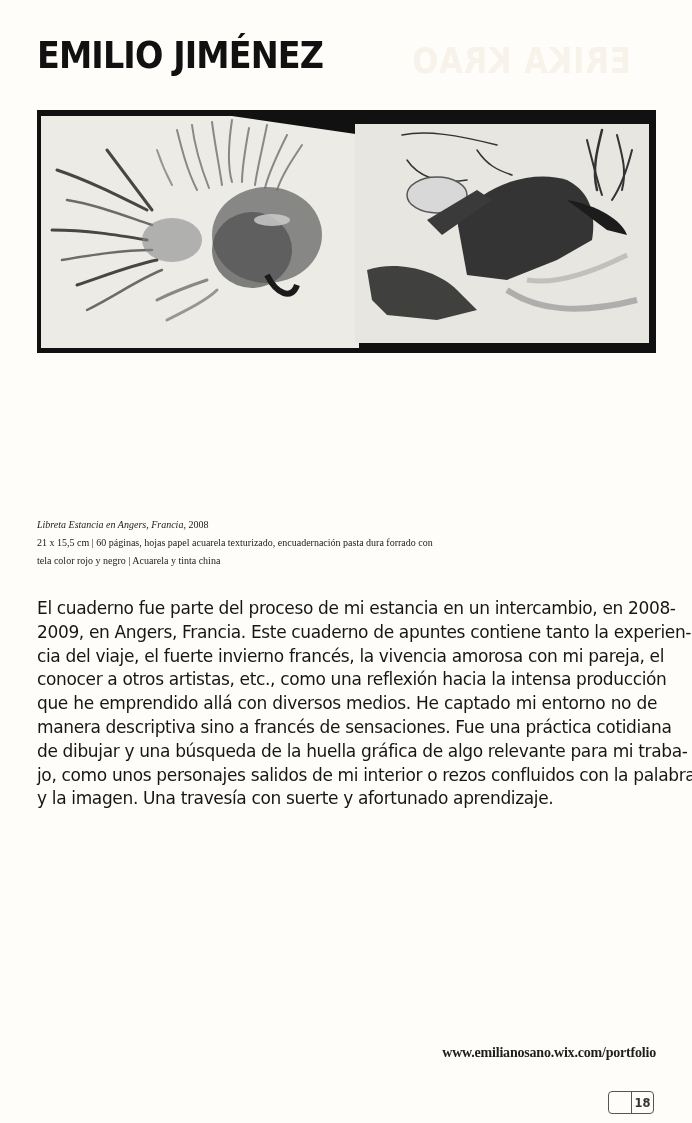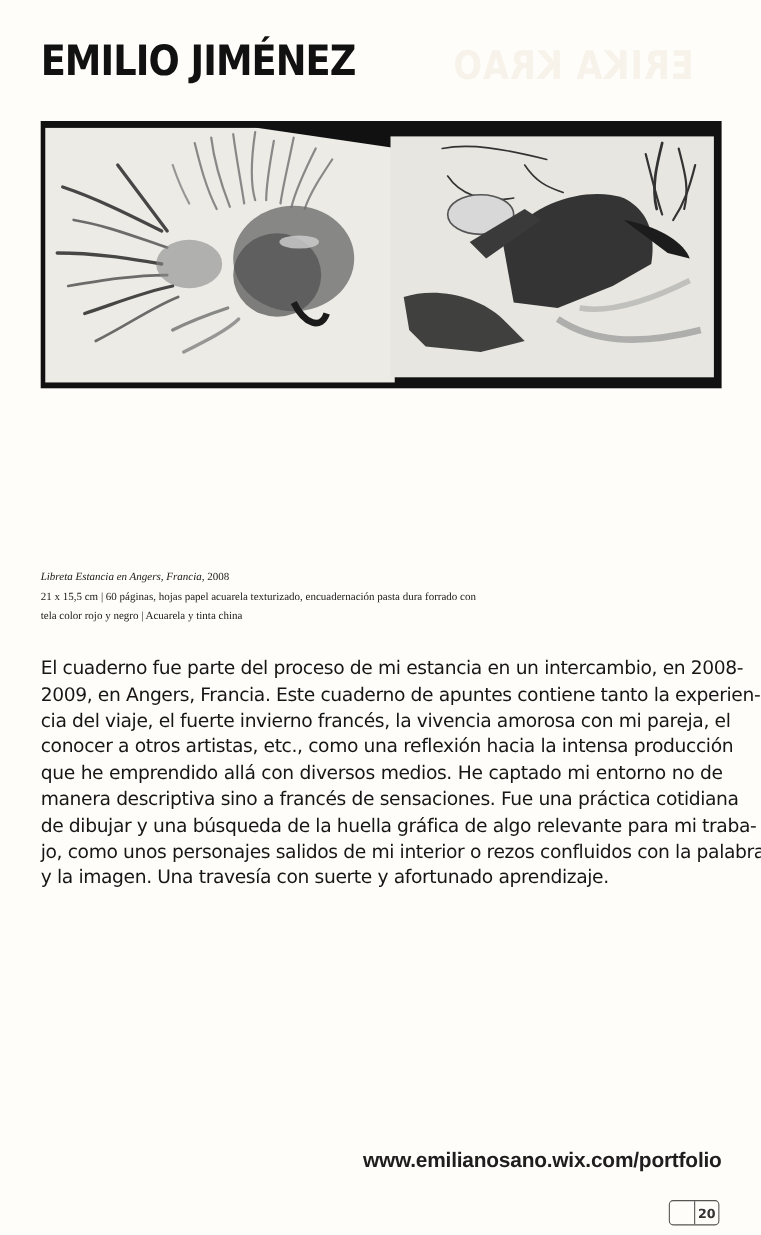--- a/index.html
+++ b/index.html
@@ -115,23 +115,23 @@
       text-align-last: justify;
       white-space: nowrap;
     }
     .body-line.last {
       text-align-last: left;
     }
     .website {
       position: absolute;
       right: 36px;
       top: 1045px;
-      font-family: Liberation Sans, sans-serif;
-      font-weight: bold;
-      font-size: 19px;
+      font-family: Liberation Serif, serif;
+      font-weight: bold;
+      font-size: 14px;
       color: #1e1e1e;
       letter-spacing: -0.2px;
     }
     .page-number-box {
       position: absolute;
       left: 608px;
       top: 1091px;
       width: 46px;
       height: 23px;
       border: 1.5px solid #555;
@@ -225,14 +225,14 @@
   <span class="body-line">manera descriptiva sino a francés de sensaciones. Fue una práctica cotidiana</span>
   <span class="body-line">de dibujar y una búsqueda de la huella gráfica de algo relevante para mi traba-</span>
   <span class="body-line">jo, como unos personajes salidos de mi interior o rezos confluidos con la palabra</span>
   <span class="body-line last">y la imagen. Una travesía con suerte y afortunado aprendizaje.</span>
 </div>
 
 <div class="website">www.emilianosano.wix.com/portfolio</div>
 
 <div class="page-number-box">
   <span class="blank"></span>
-  <span class="num">20</span>
+  <span class="num">18</span>
 </div>
 
 </body></html>

